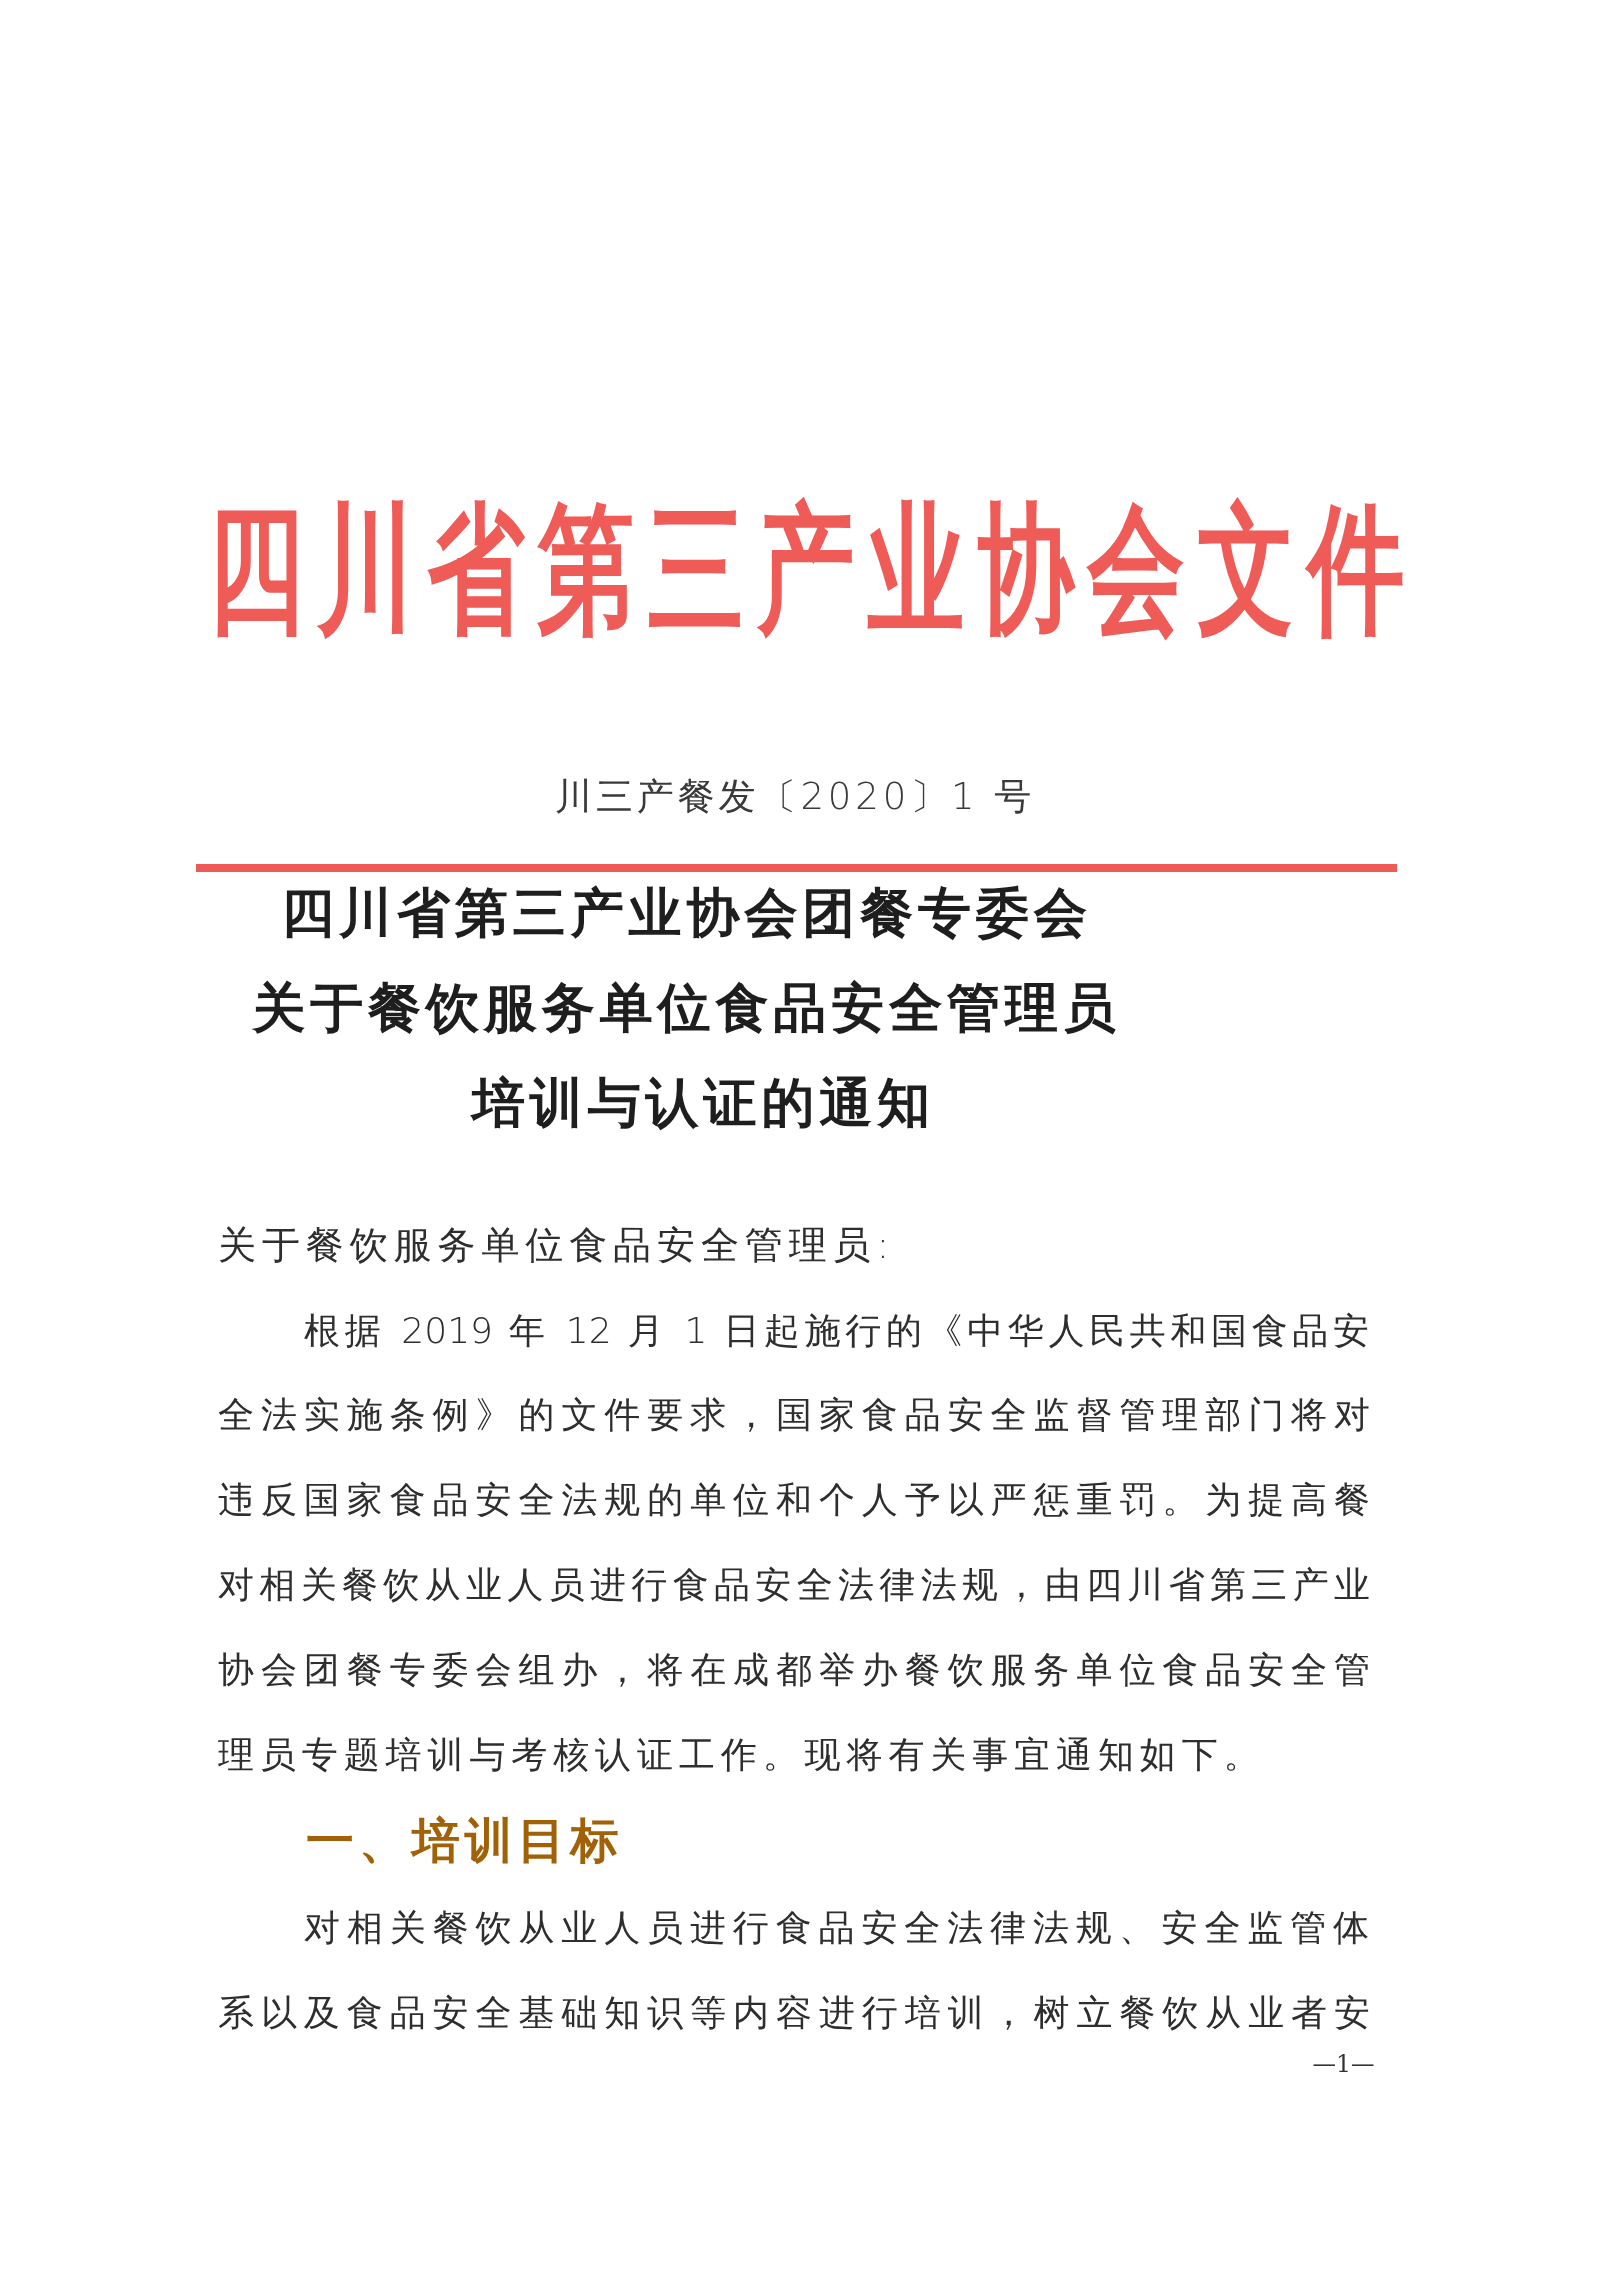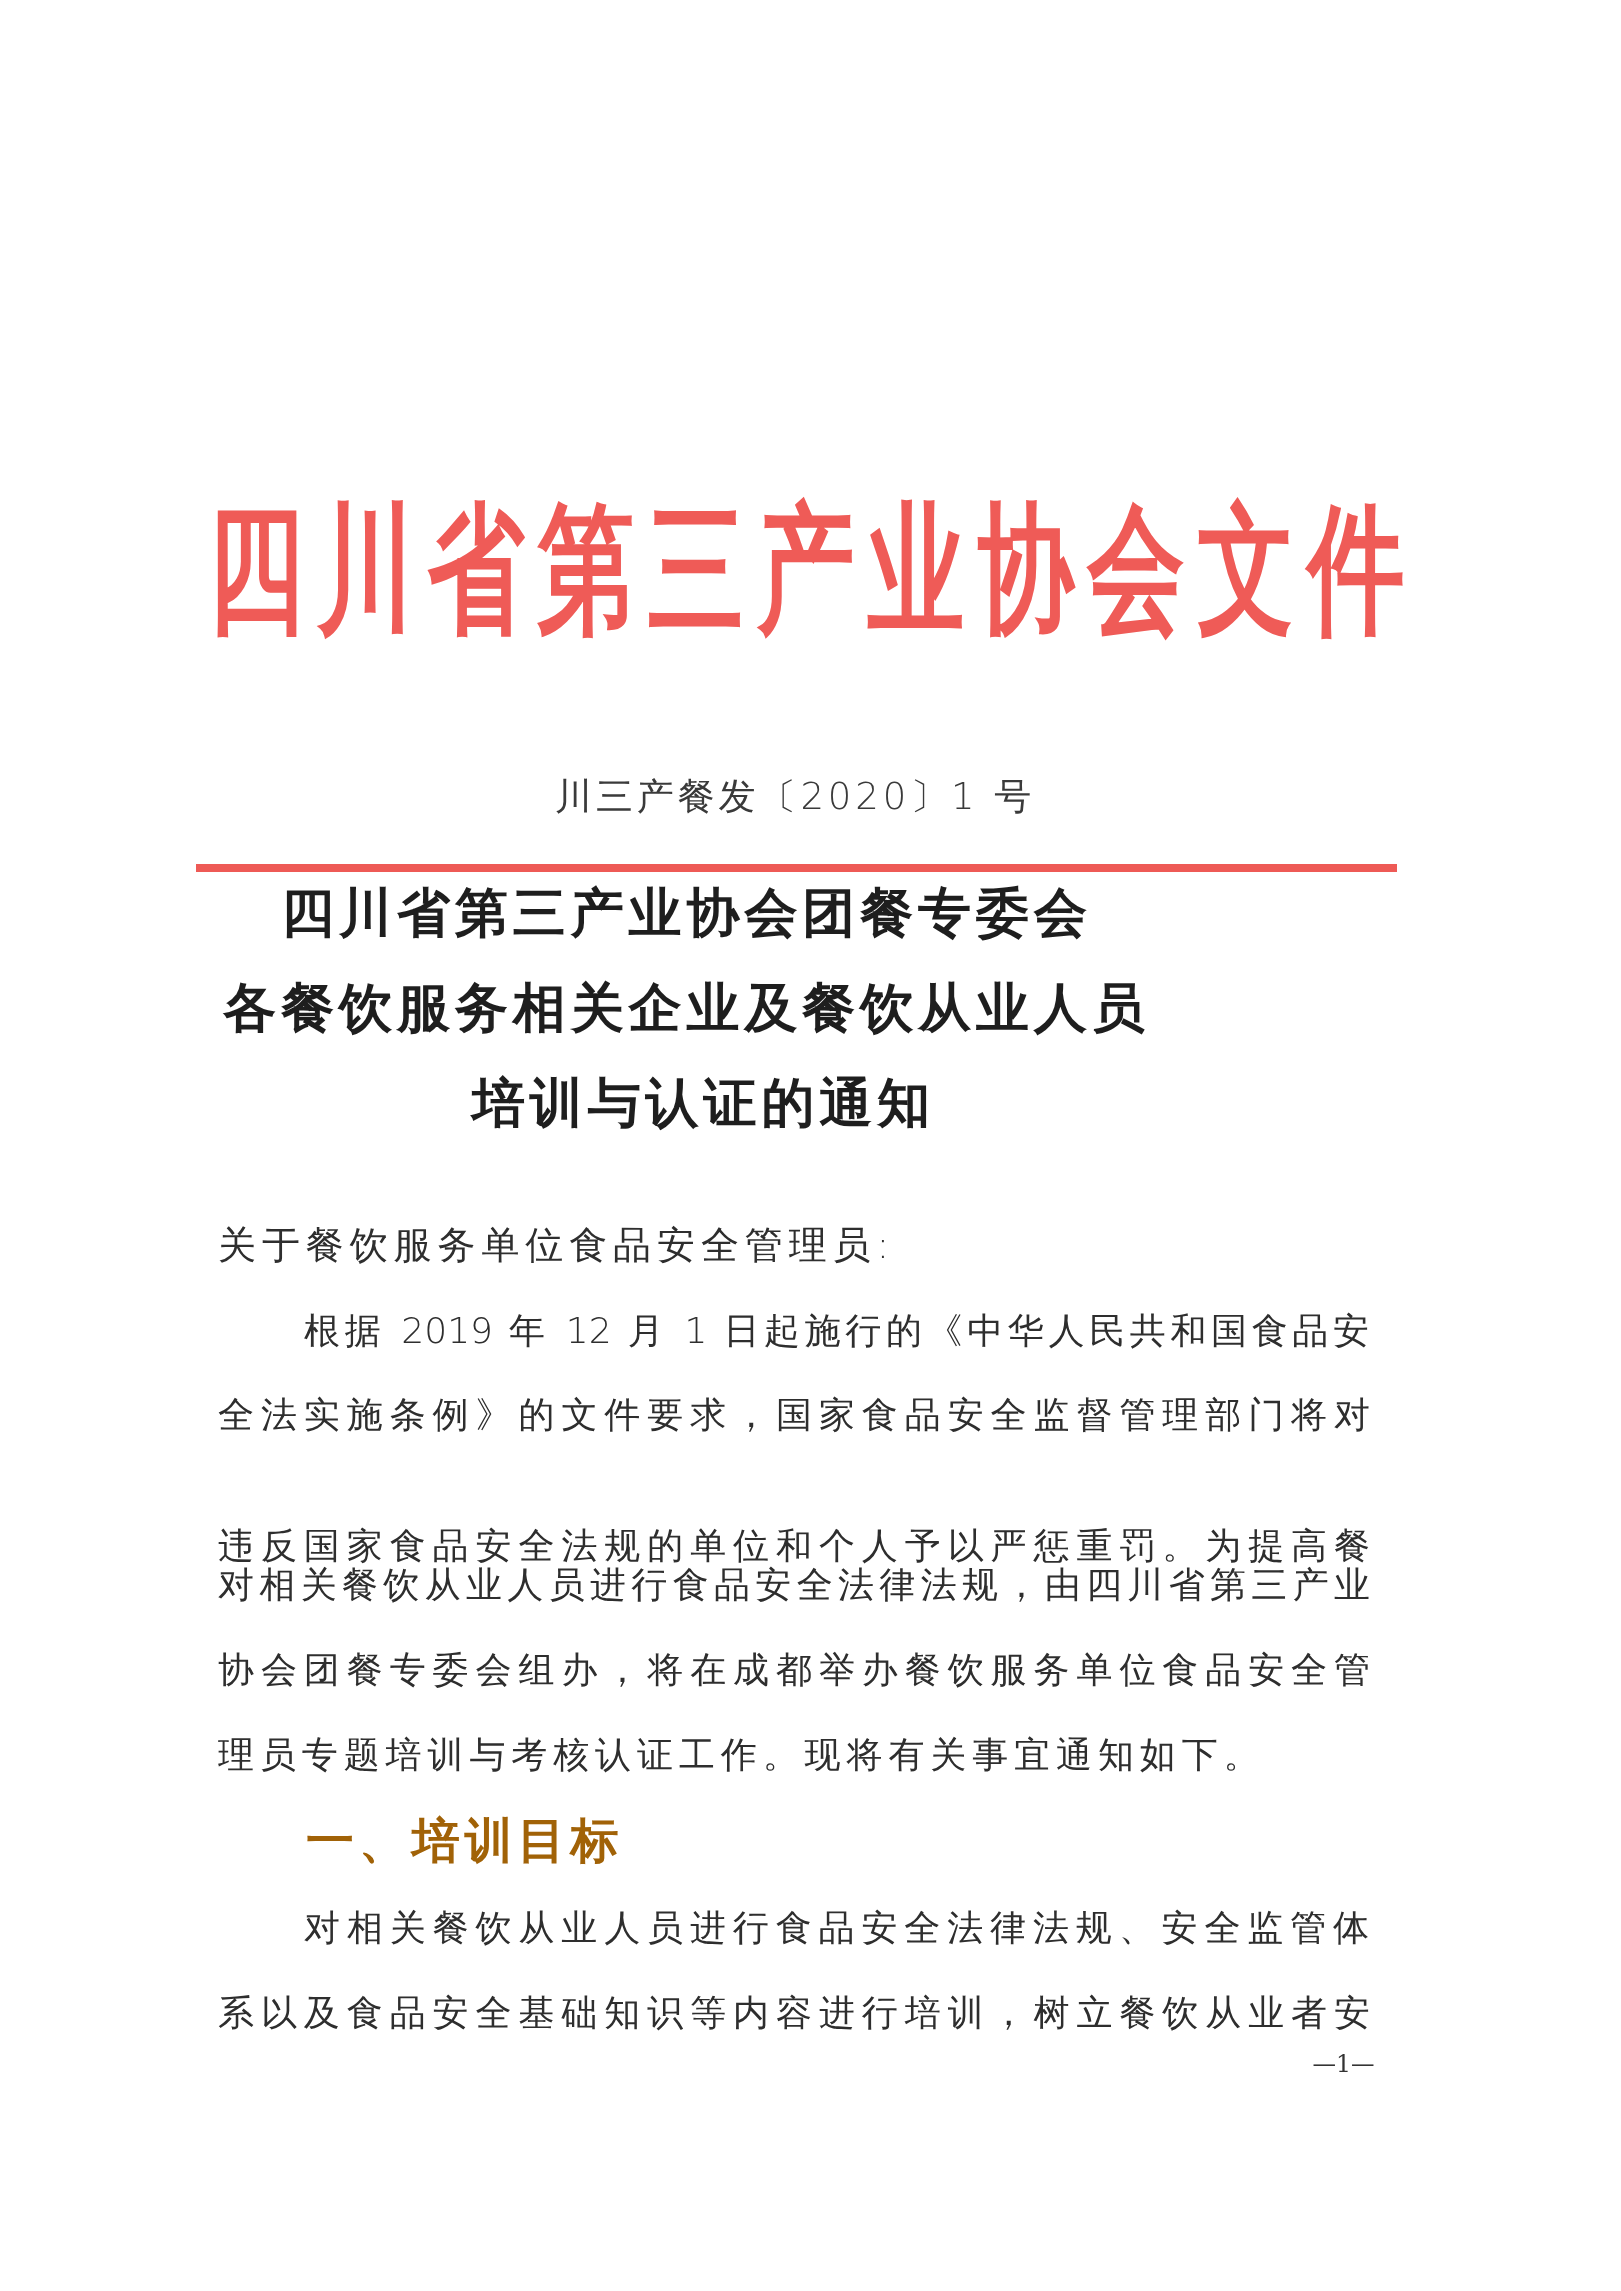--- a/index.html
+++ b/index.html
@@ -147,28 +147,28 @@
   <span>会</span>
   <span>文</span>
   <span>件</span>
 </div>
 
 <div class="abs docnum">川三产餐发〔2020〕1 号</div>
 
 <div class="abs red-rule"></div>
 
 <div class="abs title-line" style="top:883px;">四川省第三产业协会团餐专委会</div>
-<div class="abs title-line" style="top:978px;">各餐饮服务相关企业及餐饮从业人员</div>
+<div class="abs title-line" style="top:978px;">关于餐饮服务单位食品安全管理员</div>
 <div class="abs title-line" style="top:1073px;padding-left:17px;">培训与认证的通知</div>
 
 <div class="abs salutation">关于餐饮服务单位食品安全管理员:</div>
 
 <div class="abs body-line indent" style="top:1308px;">根据 2019 年 12 月 1 日起施行的《中华人民共和国食品安</div>
 <div class="abs body-line" style="top:1392px;">全法实施条例》的文件要求，国家食品安全监督管理部门将对</div>
-<div class="abs body-line" style="top:1477px;margin-top:46px;">违反国家食品安全法规的单位和个人予以严惩重罚。为提高餐</div>
+<div class="abs body-line" style="top:1477px;">违反国家食品安全法规的单位和个人予以严惩重罚。为提高餐</div>
 <div class="abs body-line" style="top:1562px;">对相关餐饮从业人员进行食品安全法律法规，由四川省第三产业</div>
 <div class="abs body-line" style="top:1647px;">协会团餐专委会组办，将在成都举办餐饮服务单位食品安全管</div>
 <div class="abs body-line last" style="top:1732px;">理员专题培训与考核认证工作。现将有关事宜通知如下。</div>
 
 <div class="abs section-heading">一、培训目标</div>
 
 <div class="abs body-line indent" style="top:1905px;">对相关餐饮从业人员进行食品安全法律法规、安全监管体</div>
 <div class="abs body-line" style="top:1990px;">系以及食品安全基础知识等内容进行培训，树立餐饮从业者安</div>
 
 <div class="abs page-number">—1—</div>

